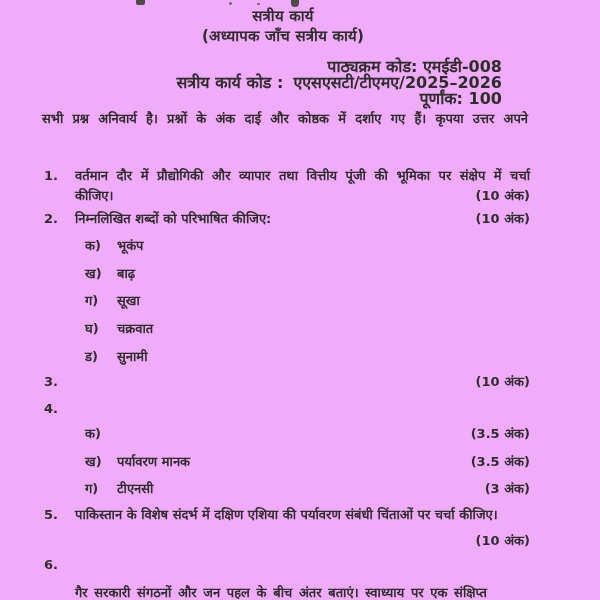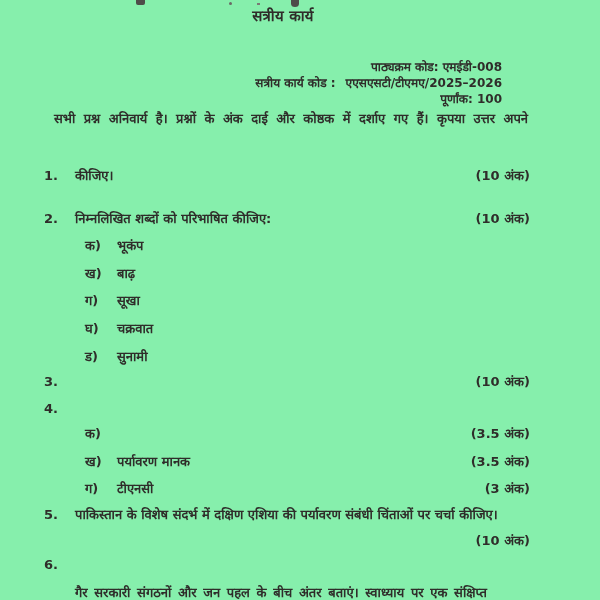--- a/index.html
+++ b/index.html
@@ -5,21 +5,21 @@
   html, body {
     margin: 0;
     padding: 0;
     background: #e9e7e3;
   }
   .page {
     position: relative;
     width: 600px;
     height: 600px;
     margin: 0 auto;
-    background: #86efac;
+    background: #f0abfc;
     color: #2f2d2a;
     font-family: "DejaVu Sans", sans-serif;
     font-weight: 700;
     font-size: 13px;
     overflow: hidden;
   }
   
   .frag { position: absolute; background: #4e4c49; }
   .f1 { left: 136px; top: 0; width: 9px; height: 5px; border-radius: 0 0 2px 2px; }
   .f2 { left: 229px; top: 2px; width: 3px; height: 3px; border-radius: 50%; background:#6b6965; }
@@ -36,29 +36,29 @@
   }
   .title    { top: 5px; }
   .subtitle { top: 25px; }
 
   .codes {
     position: absolute;
     top: 59px;
     right: 98px;
     text-align: right;
     line-height: 16px;
-    font-size: 12px;
+    font-size: 16px;
     white-space: nowrap;
   }
   .code-gap { display: inline-block; width: 10px; }
 
   .instructions {
     position: absolute;
     top: 109px;
-    left: 54px;
+    left: 42px;
     right: 72px;
     line-height: 19px;
   }
   .justify {
     text-align: justify;
     text-align-last: justify;
   }
 
   .q-row {
     position: absolute;
@@ -112,36 +112,38 @@
 <div class="page">
 
   <div>
     <span class="frag f1"></span>
     <span class="frag f2"></span>
     <span class="frag f3"></span>
     <span class="frag f4"></span>
   </div>
 
   <div class="title-line title">सत्रीय कार्य</div>
+  <div class="title-line subtitle">(अध्यापक जाँच सत्रीय कार्य)</div>
 
   <div class="codes">
     <div>पाठ्यक्रम कोड: एमईडी-008</div>
     <div>
       <span>सत्रीय कार्य कोड :</span><span class="code-gap"></span><span>एएसएसटी/टीएमए/2025–2026</span>
     </div>
     <div>पूर्णांक: 100</div>
   </div>
 
   <div class="instructions">
     <div class="justify">सभी प्रश्न अनिवार्य है। प्रश्नों के अंक दाई और कोष्ठक में दर्शाए गए हैं। कृपया उत्तर अपने</div>
   </div>
 
   <div class="q-row r-q1">
     <span class="q-num">1.</span>
     <span class="q-body">
+      <span style="display:block" class="justify">वर्तमान दौर में प्रौद्योगिकी और व्यापार तथा वित्तीय पूंजी की भूमिका पर संक्षेप में चर्चा</span>
       <span class="q-line2">
         <span>कीजिए।</span>
         <span class="q-marks">(10 अंक)</span>
       </span>
     </span>
   </div>
 
   <div class="q-row r-q2">
     <span class="q-num">2.</span>
     <span>निम्नलिखित शब्दों को परिभाषित कीजिए:</span>

